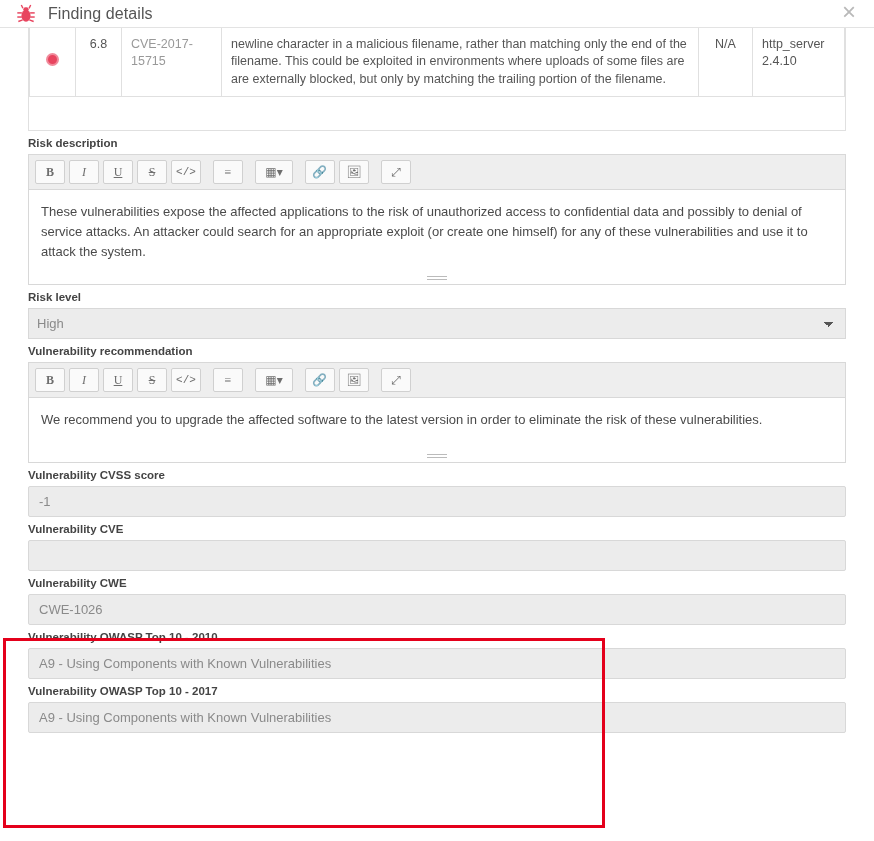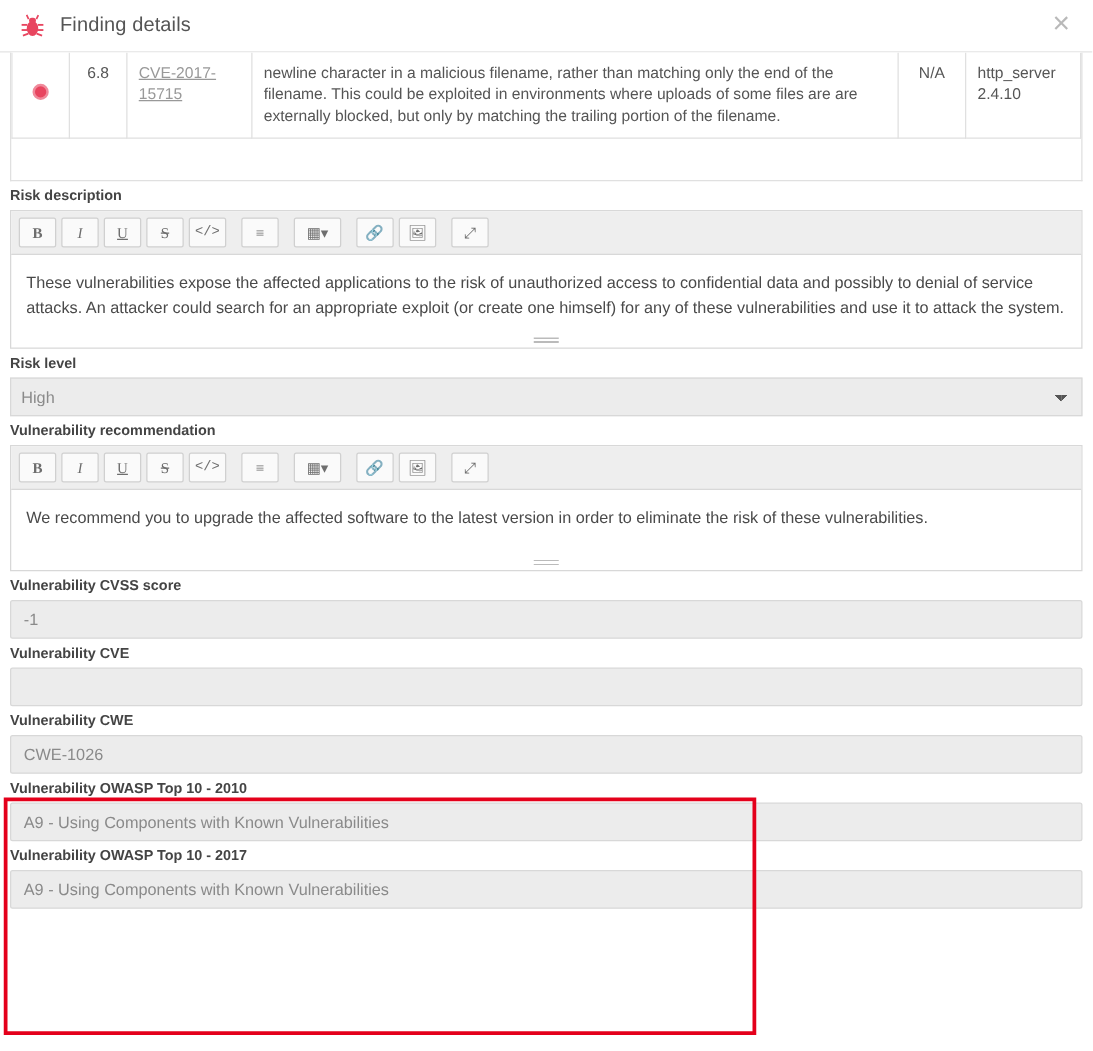--- a/index.html
+++ b/index.html
@@ -12,21 +12,21 @@
     overflow: hidden;
   }
   .dialog {
     width: 874px;
     height: 841px;
     position: relative;
     background: #fff;
   }
   
   .header {
-    height: 42px;
+    height: 28px;
     display: flex;
     align-items: center;
     padding: 0 14px;
     border-bottom: 1px solid #e3e3e3;
     background: #fff;
   }
   .header-icon {
     width: 24px; height: 24px;
     margin-right: 10px;
     display: flex; align-items: center; justify-content: center;
@@ -41,21 +41,21 @@
     margin-left: auto;
     font-size: 24px;
     color: #b9b9b9;
     line-height: 1;
     cursor: pointer;
     font-weight: 300;
     padding: 0 4px 4px 4px;
   }
   
   .body {
-    padding: 0 8px;
+    padding: 0 28px;
   }
   
   .table-wrap {
     border: 1px solid #e0e0e0;
     border-top: none;
     margin-top: 0;
     background: #fff;
     height: 103px;
     overflow: hidden;
   }
@@ -80,21 +80,21 @@
   .col-na { width: 54px; text-align: center; }
   .col-svc { width: 92px; margin-left: 13px; }
   .sev-dot {
     display: inline-block;
     width: 13px; height: 13px;
     border-radius: 50%;
     background: #e8455f;
     border: 2px solid #f08a9b;
     box-shadow: 0 0 0 1px #e8455f inset;
   }
-  .cve-text { color: #999; text-decoration: underline; }
+  .cve-text { color: #999; }
   
   .field-label {
     font-size: 11.5px;
     font-weight: bold;
     color: #444;
     margin: 6px 0 5px 0;
   }
   
   .editor {
     border: 1px solid #d8d8d8;

